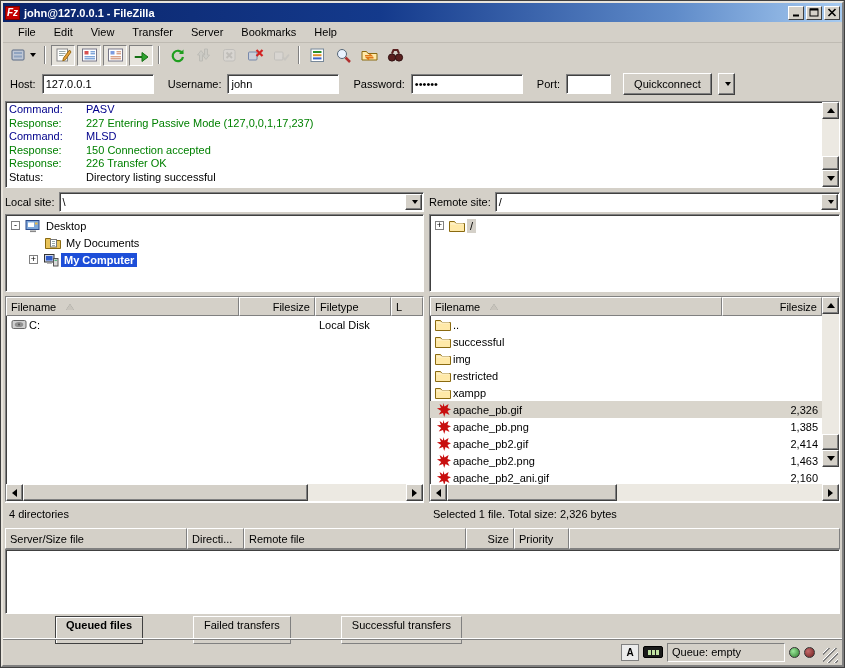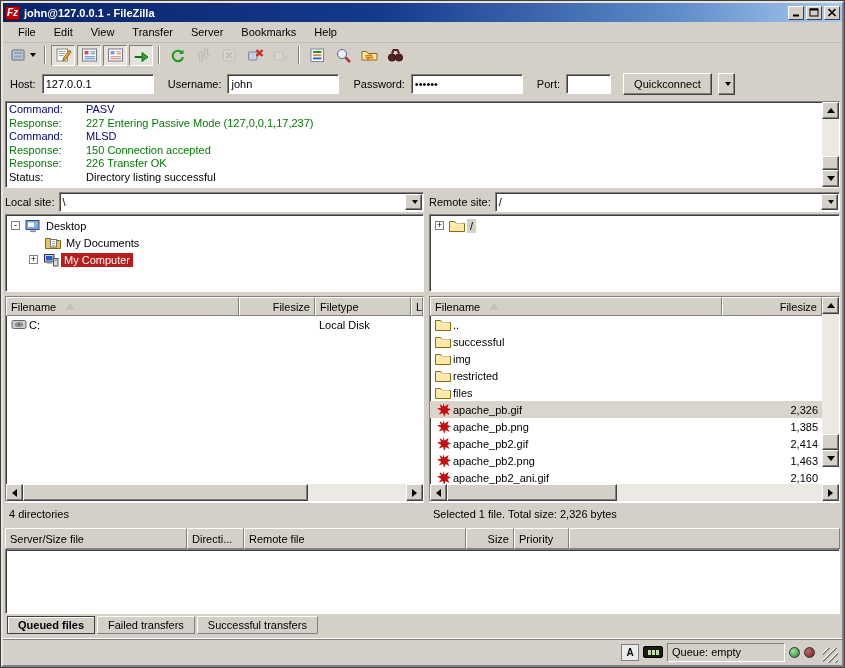--- a/index.html
+++ b/index.html
@@ -51,21 +51,21 @@
   .pane-left { width:423px; padding:0 2px; }
   .pane-right { flex:1; padding:0 2px 0 3px; }
   .site-row { height:24px; display:flex; align-items:center; gap:4px; font-size:11px; flex:0 0 auto; }
   .combo { flex:1; height:20px; display:flex; align-items:center; background:#fff; }
   .combo-text { flex:1; padding-left:3px; font-size:11px; }
   .combo-btn { width:17px; height:16px; margin:1px; display:flex; align-items:center; justify-content:center; }
   .tree { height:78px; font-size:11px; padding:2px 1px; overflow:hidden; flex:0 0 auto; }
   .tree-row { display:flex; align-items:center; height:17px; }
   .expander { width:9px; height:9px; background:#fff; border:1px solid #808080; font-size:9px; line-height:7px; text-align:center; color:#000; margin-right:4px; flex:0 0 auto; }
   .tree-label { padding:1px 3px; white-space:nowrap; }
-  .tree-label.sel { background:#b91c1c; color:#fff; }
+  .tree-label.sel { background:#1d4ed8; color:#fff;font-weight:bold; }
   .tree-label.sel-inactive { background:#D4D0C8; }
   .ticon { width:17px; display:flex; justify-content:center; margin-right:2px; flex:0 0 auto; }
   .spacer4 { height:4px; flex:0 0 auto; }
   
   .flist { flex:1; display:flex; flex-direction:column; position:relative; background:#fff; overflow:hidden; }
   .cols { display:flex; height:19px; flex:0 0 auto; background:#D4D0C8; }
   .col-h { background:#D4D0C8; border:1px solid; border-color:#fff #808080 #808080 #fff; font-size:11px; padding:2px 4px; display:flex; align-items:center; overflow:hidden; white-space:nowrap; }
   .col-h.r { justify-content:flex-end; }
   .sort-arrow { width:0; height:0; border-left:4px solid transparent; border-right:4px solid transparent; border-bottom:6px solid #C8C4BC; margin-left:10px; filter:drop-shadow(0 0 0.5px #808080); }
   .rows { flex:1; overflow:hidden; font-size:11px; }
@@ -73,21 +73,21 @@
   .frow.sel { background:#D9D5CC; }
   .fcell { overflow:hidden; white-space:nowrap; padding:0 4px; display:flex; align-items:center; }
   .fcell.r { justify-content:flex-end; }
   .ficon { width:18px; flex:0 0 auto; display:flex; justify-content:center; margin-right:1px; }
   .statusline { height:22px; font-size:11px; display:flex; align-items:center; padding-left:4px; border-top:1px solid #fff; box-shadow:0 -2px 0 #D4D0C8; background:#D4D0C8; flex:0 0 auto; }
   .hs-track { flex:1; }
   
   .queue { height:90px; display:flex; flex-direction:column; padding:4px 2px 0 2px; flex:0 0 auto; }
   .queue-body { flex:1; background:#fff; }
   .tabs { height:24px; display:flex; align-items:flex-start; padding:2px 0 0 4px; gap:2px; flex:0 0 auto; }
-  .tab { height:18px; font-size:11px; padding:2px 10px; background:#D4D0C8; border:1px solid; border-color:#fff #808080 #808080 #fff; }
+  .tab { height:28px; font-size:11px; padding:2px 10px; background:#D4D0C8; border:1px solid; border-color:#fff #808080 #808080 #fff;margin-left:48px; }
   .tab.active { font-weight:bold; border-color:#404040; background:#D4D0C8; box-shadow:inset 1px 1px 0 #fff; }
   
   .statusbar { flex:1; display:flex; align-items:center; justify-content:flex-end; gap:4px; padding:2px 4px 2px 4px; border-top:1px solid #fff; box-shadow:inset 0 1px 0 #808080; }
   .ind-a { width:18px; height:17px; background:#ECECEC; border:1px solid #808080; font-size:10px; font-weight:bold; display:flex; align-items:center; justify-content:center; }
   .ind-dark { width:20px; height:12px; background:#1A1A1A; border-radius:2px; border:1px solid #000; display:flex; align-items:center; justify-content:center; gap:1px; }
   .ind-dark i { display:block; width:3px; height:5px; background:#BFE0A0; }
   .queue-panel { width:118px; height:19px; font-size:11px; display:flex; align-items:center; padding-left:4px; background:#D4D0C8; border:1px solid; border-color:#808080 #fff #fff #808080; }
   .led { width:11px; height:11px; border-radius:50%; border:1px solid #333; }
   .led-green { background:radial-gradient(circle at 35% 35%, #9BE89B, #2E7D2E); }
   .led-red { background:radial-gradient(circle at 35% 35%, #C46A6A, #6E1F1F); }
@@ -335,21 +335,21 @@
       <div class="spacer4"></div>
       <div class="flist sunken">
         <div class="cols" id="local-cols">
             <div class="col-h" style="width: 233px;">
               <span>Filename</span>
               <div class="sort-arrow"></div>
             </div>
             <div class="col-h r" style="width: 76px;">
               <span>Filesize</span>
             </div>
-            <div class="col-h" style="width: 96px;">
+            <div class="col-h" style="width: 76px;">
               <span>Filetype</span>
             </div>
             <div class="col-h" style="flex: 1 1 0%;">
               <span>L</span>
             </div>
           </div>
         <div class="rows" id="local-rows">
             <div class="frow">
               <div class="fcell" style="width: 233px;">
                 <span class="ficon">
@@ -463,21 +463,21 @@
                 <div class="fcell r" style="width: 100px;"></div>
               </div>
               <div class="frow">
                 <div class="fcell" style="flex: 1 1 0%;">
                   <span class="ficon">
                     <svg width="16" height="13" viewBox="0 0 16 13">
                       <path d="M.5 12.5V2.5h5l1.5 2h8.5v8z" fill="#FFE9A8" stroke="#8A6A10"></path>
                       <path d="M1.5 4.9h13" stroke="#FFF6D8"></path>
                     </svg>
                   </span>
-                  <span>files</span>
+                  <span>xampp</span>
                 </div>
                 <div class="fcell r" style="width: 100px;"></div>
               </div>
               <div class="frow sel">
                 <div class="fcell" style="flex: 1 1 0%;">
                   <span class="ficon">
                     <svg width="15" height="14" viewBox="0 0 15 14">
                       <path d="M7 0l1.6 3.4 4-2.5-1.2 4 3.6 1.4-3.5 1.8 2 3.9-4-1.9-1.3 3.9-1.2-3.9-4.2 1.4 2.4-3.5L.9 5.3l4-.3L3.6 1l3.4 2.4z" fill="#C80F0F"></path>
                     </svg>
                   </span>

